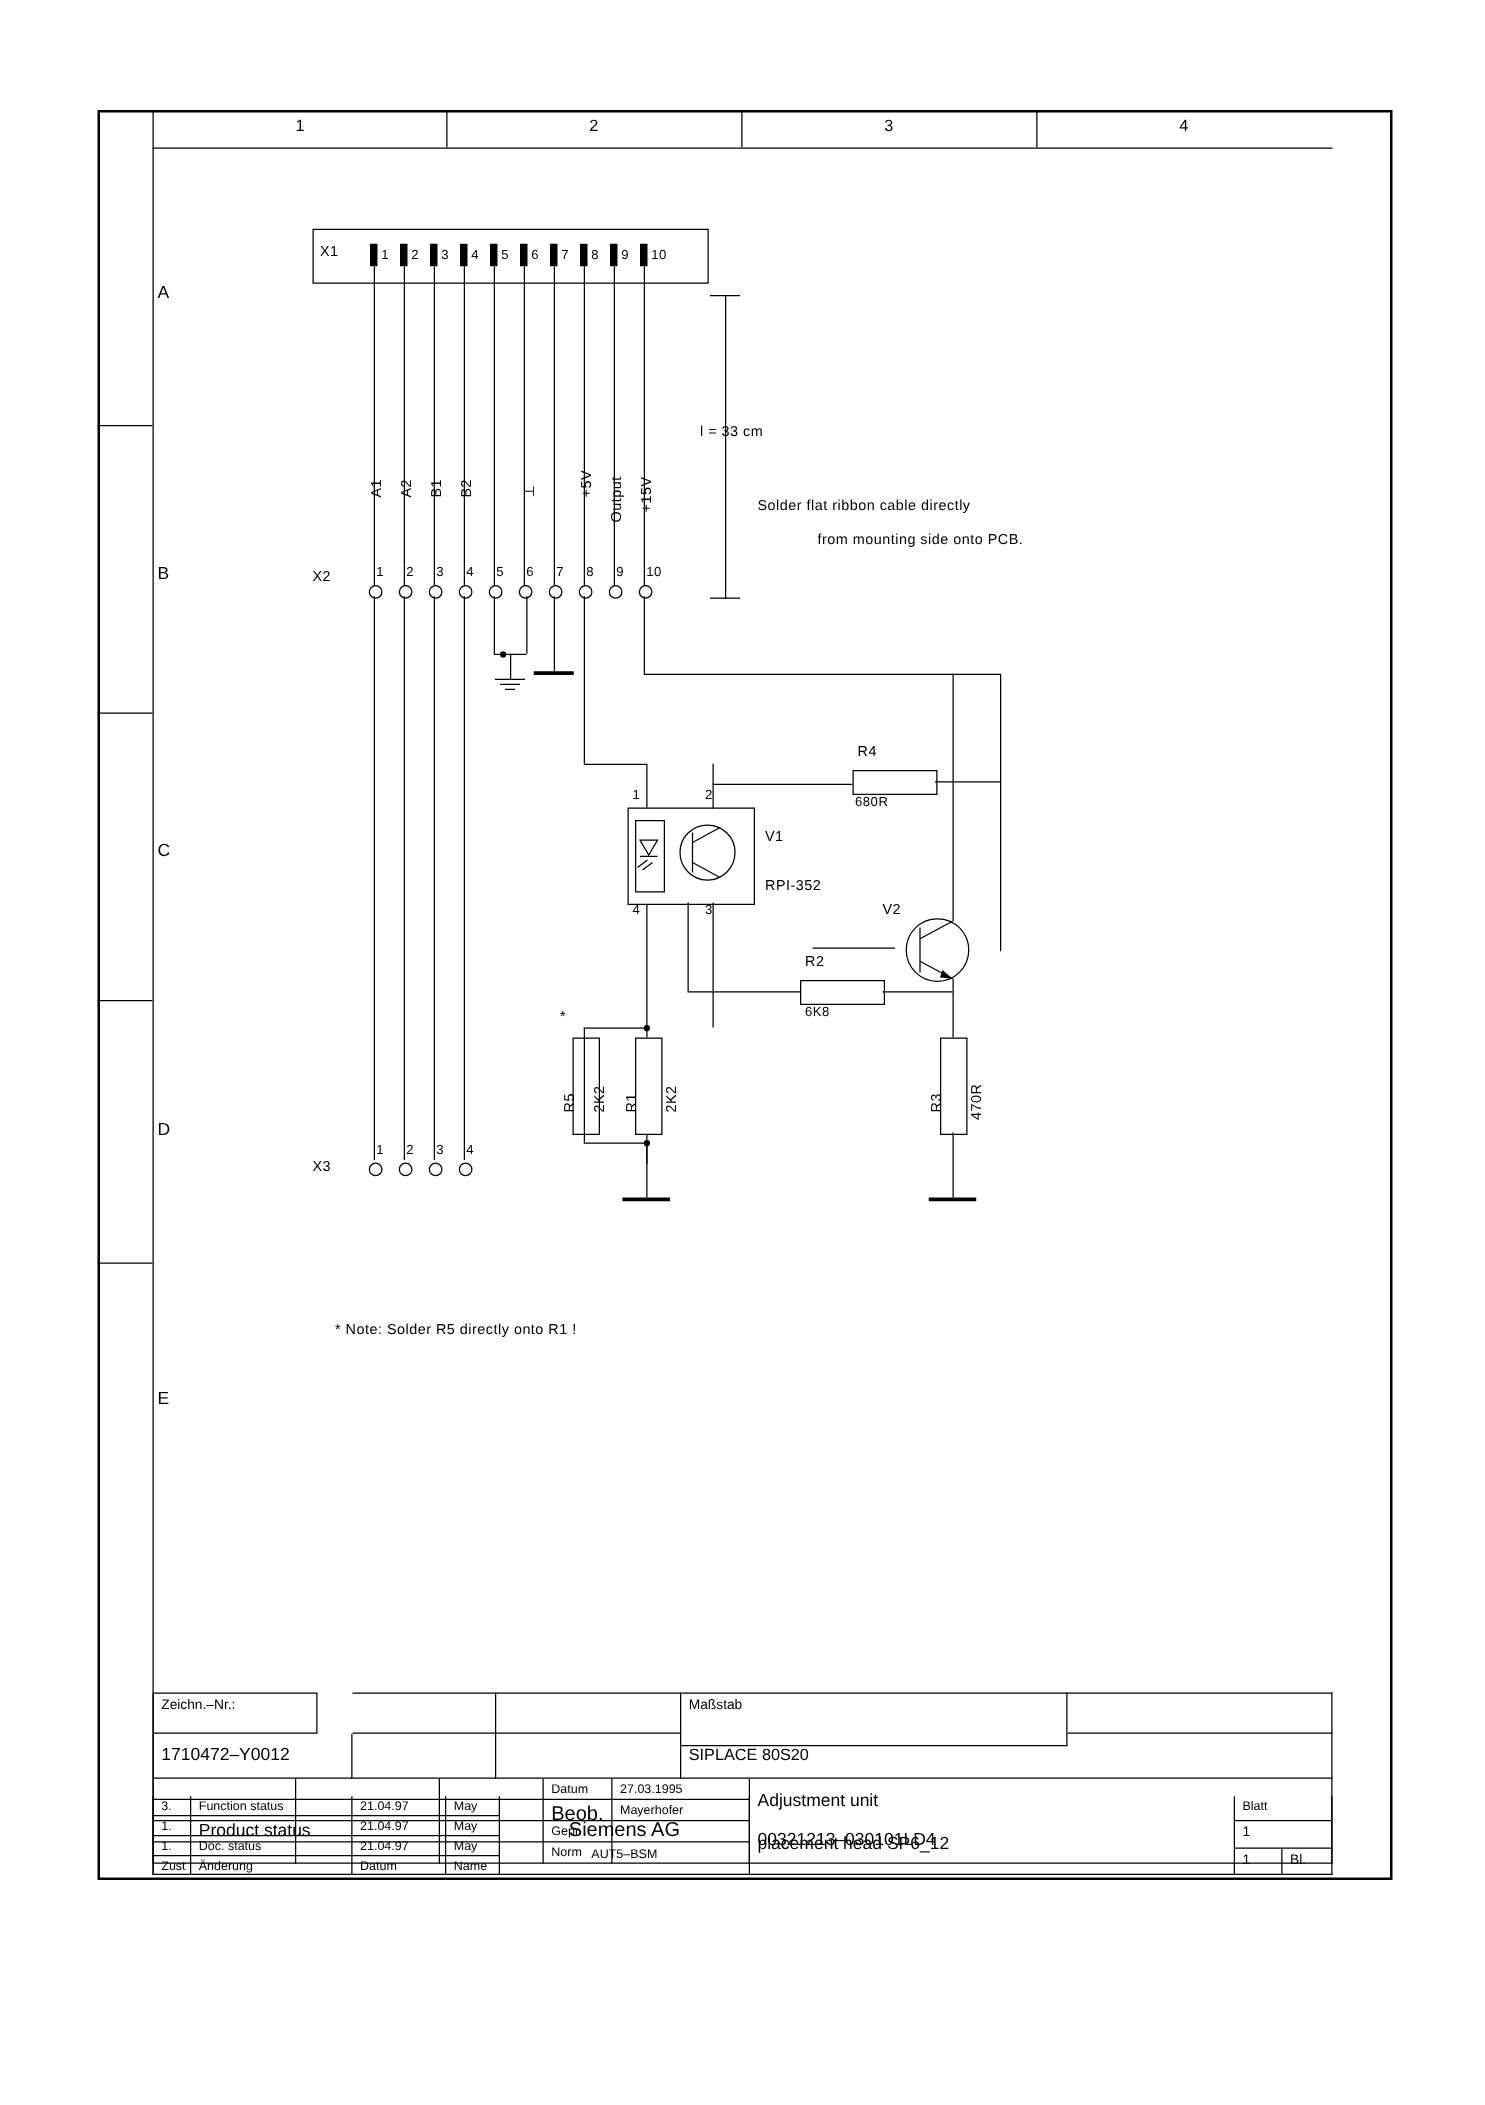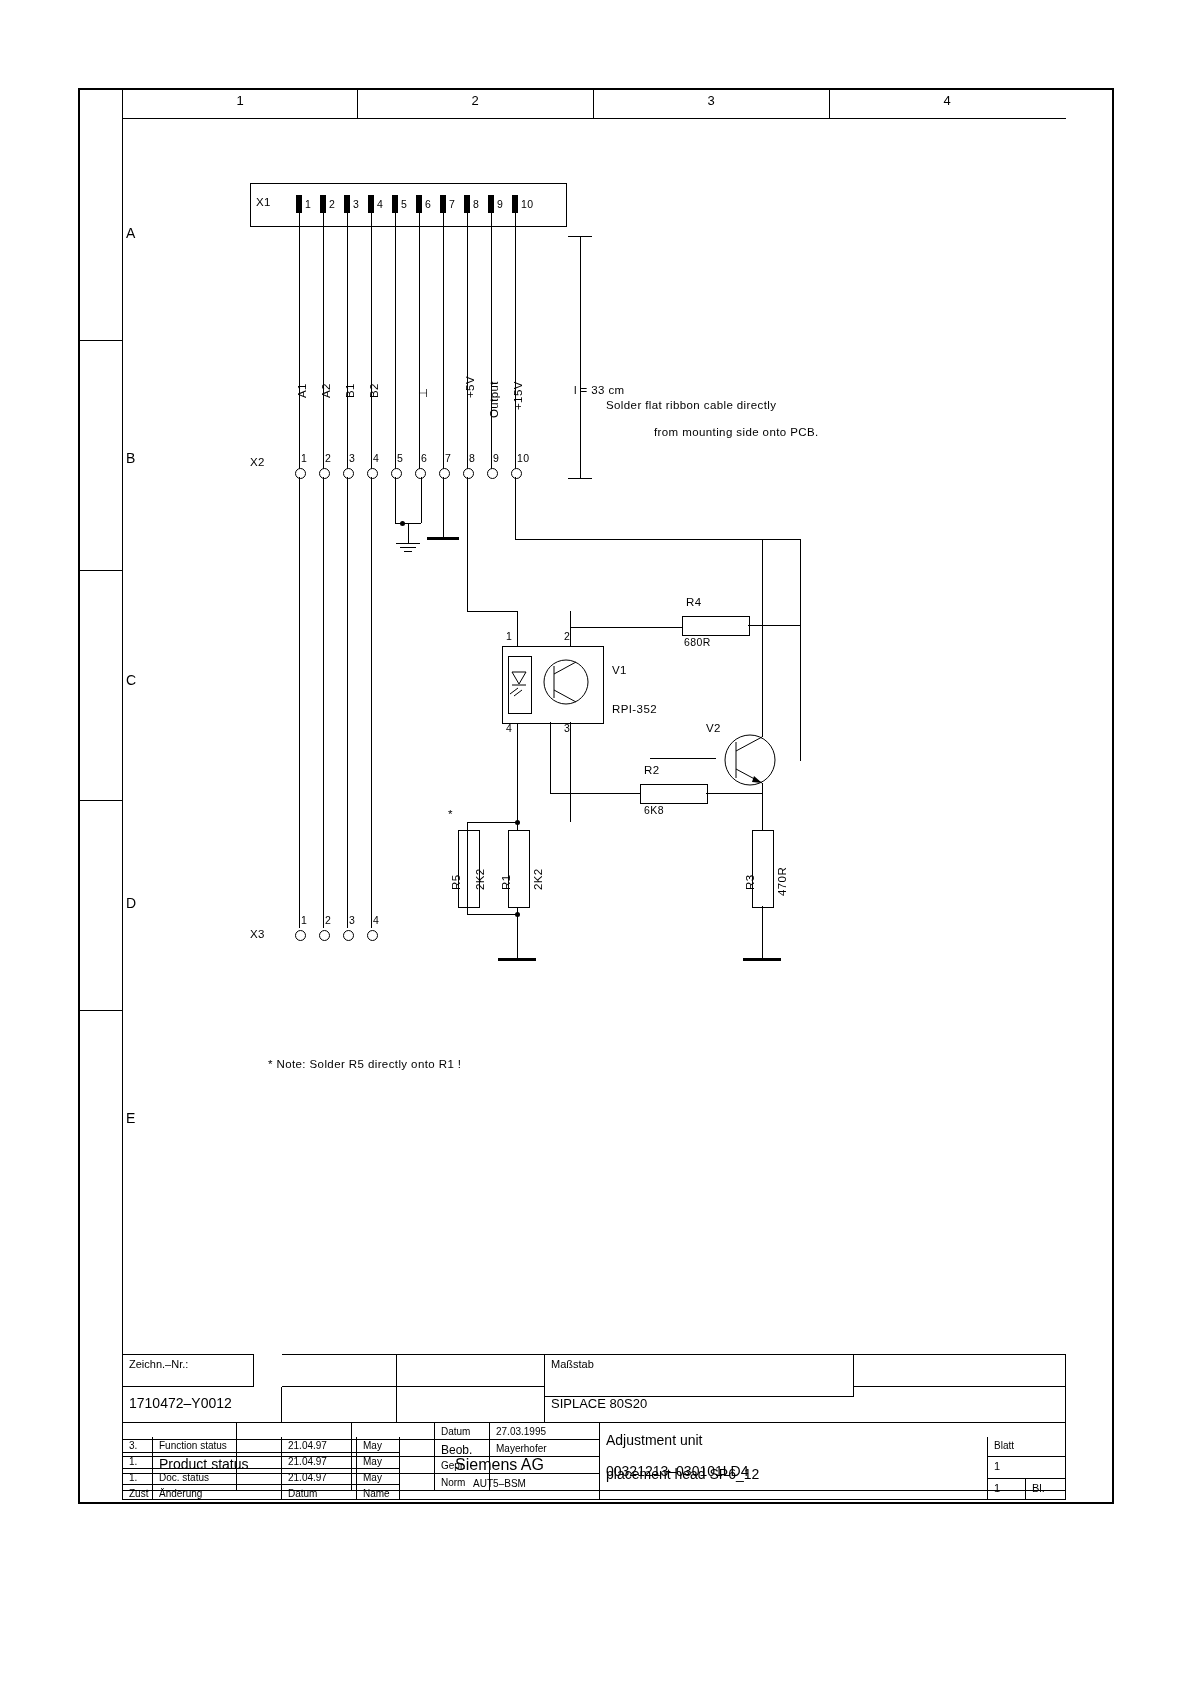--- a/index.html
+++ b/index.html
@@ -124,21 +124,21 @@
     <div class="circ" style="left:313px;top:350px;"></div>
       <div class="txt sm" style="left:319px;top:334px;">8</div>
     <div class="circ" style="left:337px;top:350px;"></div>
       <div class="txt sm" style="left:343px;top:334px;">9</div>
     <div class="circ" style="left:361px;top:350px;"></div>
       <div class="txt sm" style="left:367px;top:334px;">10</div>
 
     <div class="ln vl" style="left:430px;top:118px;height:243px;"></div>
     <div class="ln hl" style="left:418px;top:118px;width:24px;"></div>
     <div class="ln hl" style="left:418px;top:360px;width:24px;"></div>
-    <div class="txt" style="left:424px;top:222px;margin-top:44px;">l = 33 cm</div>
+    <div class="txt" style="left:410px;top:222px;">l = 33 cm</div>
     <div class="txt" style="left:456px;top:281px;">Solder flat ribbon cable directly</div>
     <div class="txt" style="left:456px;top:308px;margin-left:48px;">from mounting side onto PCB.</div>
 
     <div class="ln vl" style="left:149px;top:359px;height:451px;"></div>
     <div class="ln vl" style="left:173px;top:359px;height:451px;"></div>
     <div class="ln vl" style="left:197px;top:359px;height:451px;"></div>
     <div class="ln vl" style="left:221px;top:359px;height:451px;"></div>
 
     <div class="ln vl" style="left:245px;top:359px;height:46px;"></div>
     <div class="ln hl" style="left:245px;top:405px;width:26px;"></div>
@@ -279,21 +279,21 @@
     <div class="cell" style="left:230px;top:86px;width:83px;height:17px;"></div>
     <div class="cell" style="left:0;top:103px;width:115px;height:17px;border-left:1px solid #000;"></div>
     <div class="cell" style="left:115px;top:103px;width:115px;height:17px;"></div>
     <div class="cell" style="left:230px;top:103px;width:83px;height:17px;"></div>
     <div class="cell" style="left:0;top:120px;width:115px;height:17px;border-left:1px solid #000;"></div>
     <div class="cell" style="left:115px;top:120px;width:115px;height:17px;"></div>
     <div class="cell" style="left:230px;top:120px;width:83px;height:17px;"></div>
 
     <div class="cell" style="left:313px;top:69px;width:55px;height:17px;font-size:10px;">Datum</div>
     <div class="cell" style="left:368px;top:69px;width:110px;height:17px;font-size:10px;">27.03.1995</div>
-    <div class="cell" style="left:313px;top:86px;width:55px;height:17px;font-size:12px;">Beob.</div>
+    <div class="cell" style="left:313px;top:86px;width:55px;height:17px;font-size:16px;">Beob.</div>
     <div class="cell" style="left:368px;top:86px;width:110px;height:17px;font-size:10px;">Mayerhofer</div>
     <div class="cell" style="left:313px;top:103px;width:55px;height:17px;font-size:10px;">Gepr.</div>
     <div class="cell" style="left:368px;top:103px;width:110px;height:17px;font-size:10px;"></div>
     <div class="cell" style="left:313px;top:120px;width:55px;height:17px;font-size:10px;">Norm</div>
     <div class="cell" style="left:368px;top:120px;width:110px;height:17px;font-size:10px;"></div>
 
     <div class="cell" style="left:478px;top:69px;width:466px;height:34px;border-bottom:none;font-size:14px;padding-top:9px;">Adjustment unit</div>
     <div class="cell" style="left:478px;top:103px;width:466px;height:34px;font-size:14px;padding-top:9px;">placement head SP6_12</div>
   </div>
 

